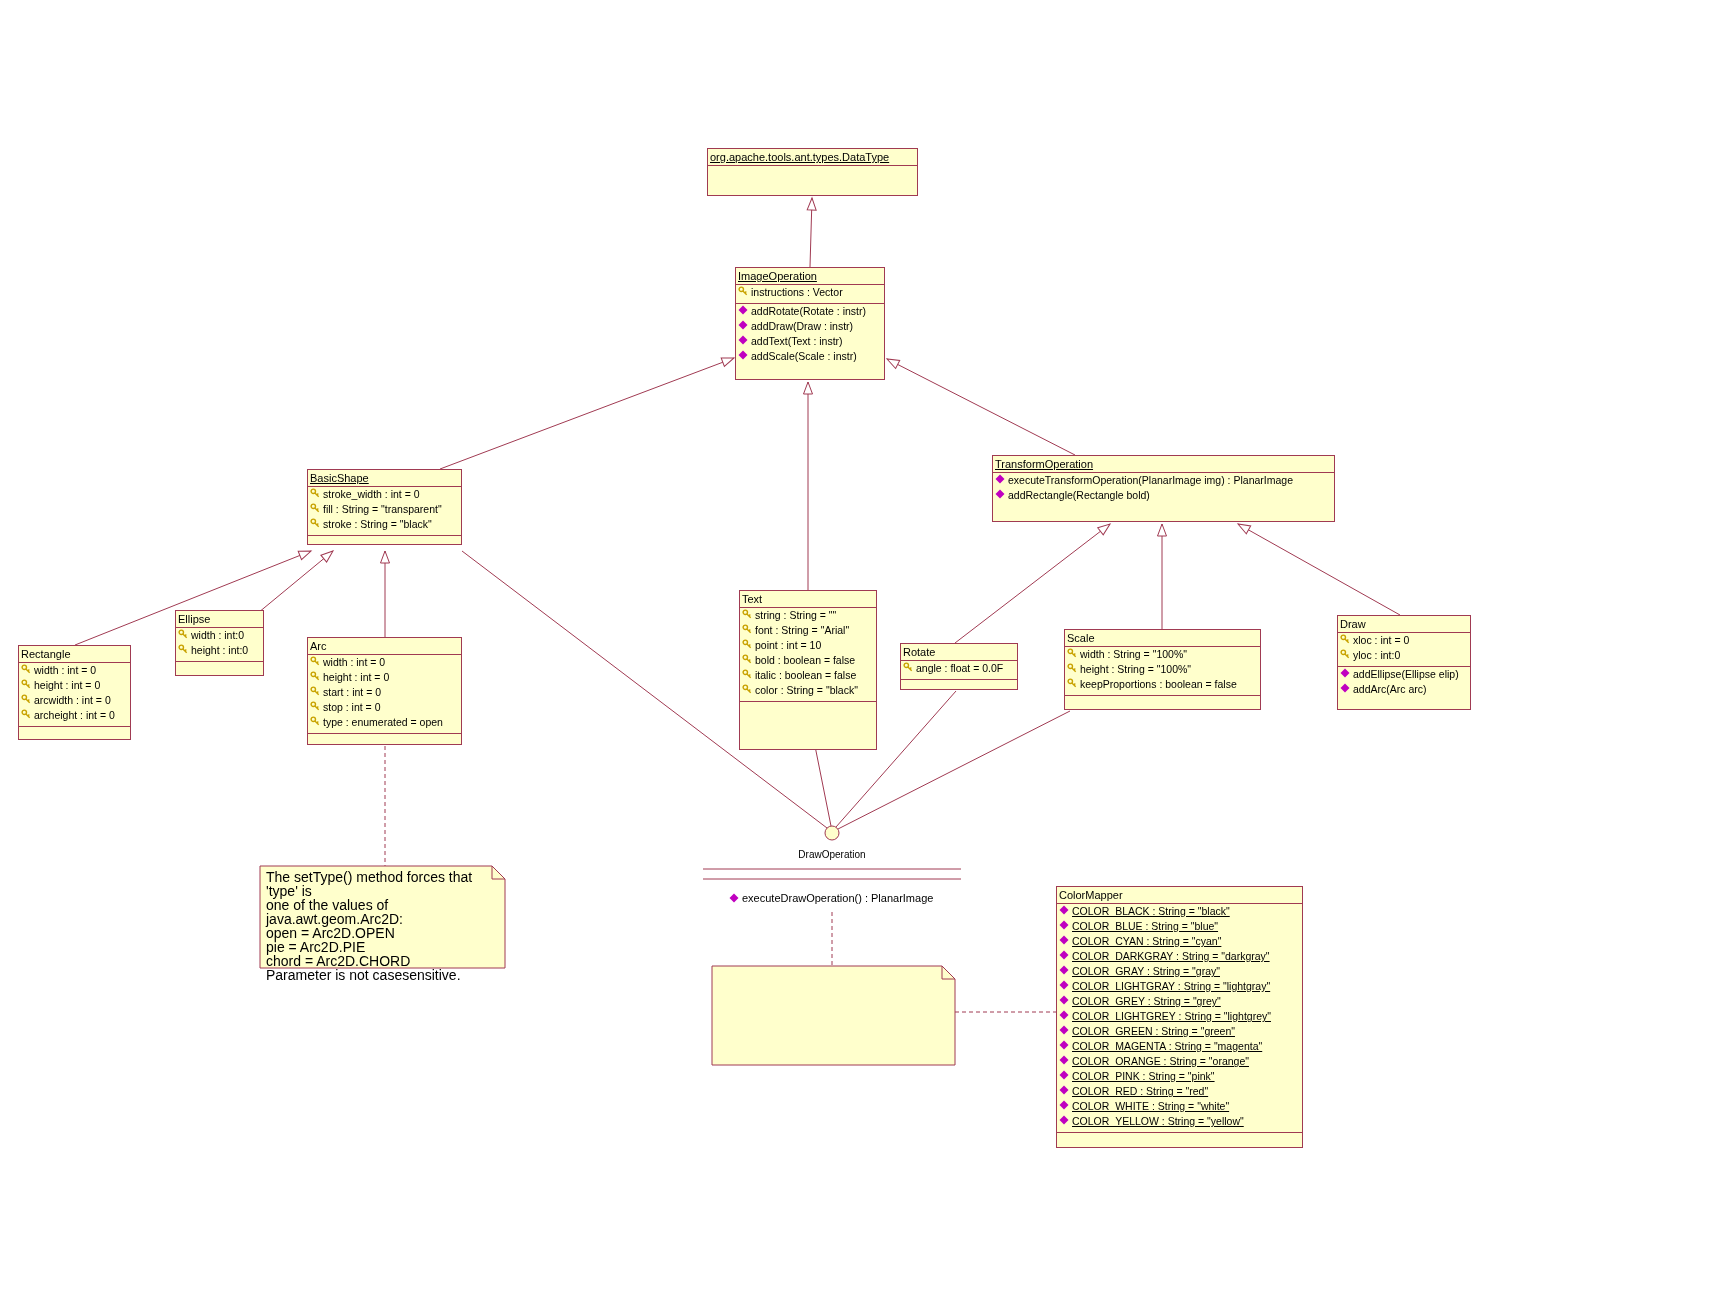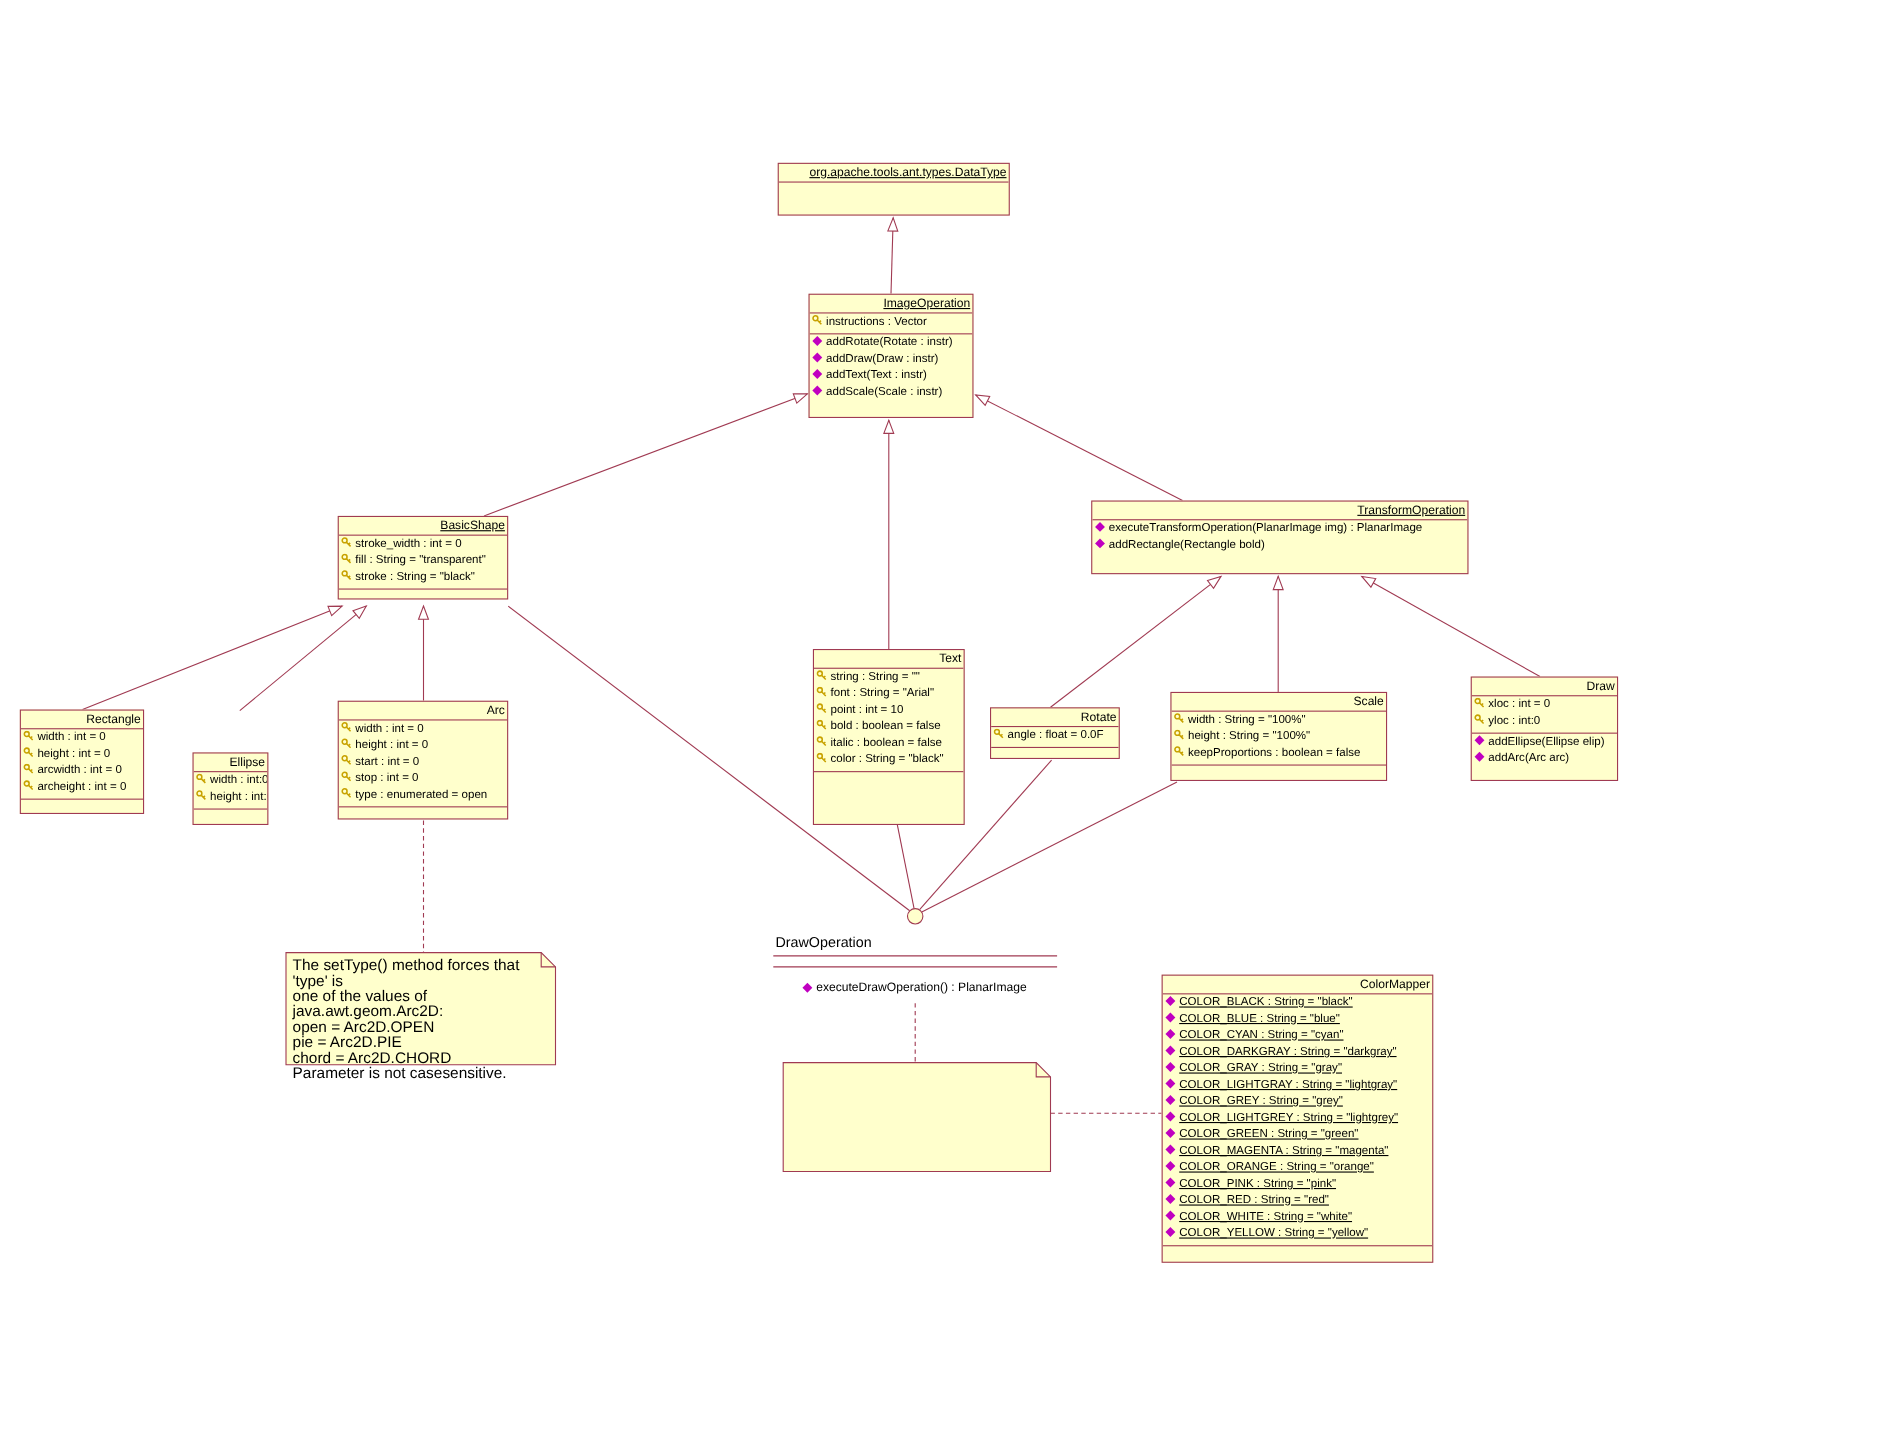--- a/index.html
+++ b/index.html
@@ -9,32 +9,32 @@
   #canvas{position:relative;width:1713px;height:1314px;background:#ffffff;overflow:hidden}
   #edges{position:absolute;left:0;top:0;z-index:1}
   #edges line{stroke:var(--line,#a03a52);stroke-width:1}
   #edges .dash{stroke-dasharray:4 3}
   #edges .tri{fill:#ffffff;stroke:var(--line,#a03a52);stroke-width:1}
   #edges .lolli{fill:var(--fill,#ffffcc);stroke:var(--line,#a03a52)}
   #edges .noteshape{fill:var(--fill,#ffffcc);stroke:var(--line,#a03a52)}
   #edges .notefold{fill:none;stroke:var(--line,#a03a52)}
   .uml-class{position:absolute;z-index:2;background:var(--fill,#ffffcc);border:1px solid var(--line,#a03a52);
     display:flex;flex-direction:column;font-size:10.5px;overflow:hidden}
-  .cls-title{flex:0 0 auto;line-height:15px;padding:1px 2px 0;text-align:right;white-space:nowrap;overflow:hidden;font-size:11px}
+  .cls-title{flex:0 0 auto;line-height:15px;padding:1px 2px 0;text-align:left;white-space:nowrap;overflow:hidden;font-size:11px}
   .cls-sec{border-top:1px solid var(--line,#a03a52);padding:1px 0 2px}
   .cls-sec.empty{padding:0}
   .cls-sec:last-child{flex:1 1 auto}
   .row{display:flex;height:15px;padding:0 2px;gap:3px;white-space:nowrap;overflow:hidden}
   .ic{width:10px;height:10px;flex:0 0 auto}
   .it{}
   .ul{text-decoration:underline}
   .mfill{fill:var(--meth,#c000c0)}
   .kstroke{stroke:var(--key,#c8a200)}
   .note-text{position:absolute;z-index:2;font-size:14px;line-height:14px;white-space:pre-line}
-  .iface-name{position:absolute;z-index:2;font-size:13px;text-align:left;white-space:nowrap}
+  .iface-name{position:absolute;z-index:2;font-size:10px;text-align:center;white-space:nowrap}
   .iface-method{position:absolute;z-index:2;display:flex;align-items:center;gap:3px;font-size:11px;white-space:nowrap}
 </style>
 </head>
 <body>
 
 <div id="canvas">
 
   <svg id="edges" width="1713" height="1314">
     <defs>
       <marker id="tri" markerWidth="16" markerHeight="14" refX="13" refY="6" orient="auto" markerUnits="userSpaceOnUse">
@@ -186,21 +186,21 @@
         <div class="row">
           <svg viewBox="0 0 10 10" class="ic">
             <circle cx="3.3" cy="3.3" r="2.2" fill="none" stroke-width="1.4" class="kstroke"></circle>
             <path d="M4.9 4.9 L8.7 8.7 M6.9 6.9 L8.3 5.5" fill="none" stroke-width="1.4" class="kstroke"></path>
           </svg>
           <span>archeight : int = 0</span>
         </div>
       </div>
       <div class="cls-sec empty"></div>
     </div>
-  <div class="uml-class" style="left:175px;top:684px;width:69px;height:66px">
+  <div class="uml-class" style="left:175px;top:610px;width:89px;height:66px">
       <div class="cls-title"><span>Ellipse</span></div>
       <div class="cls-sec">
         <div class="row">
           <svg viewBox="0 0 10 10" class="ic">
             <circle cx="3.3" cy="3.3" r="2.2" fill="none" stroke-width="1.4" class="kstroke"></circle>
             <path d="M4.9 4.9 L8.7 8.7 M6.9 6.9 L8.3 5.5" fill="none" stroke-width="1.4" class="kstroke"></path>
           </svg>
           <span>width : int:0</span>
         </div>
         <div class="row">

